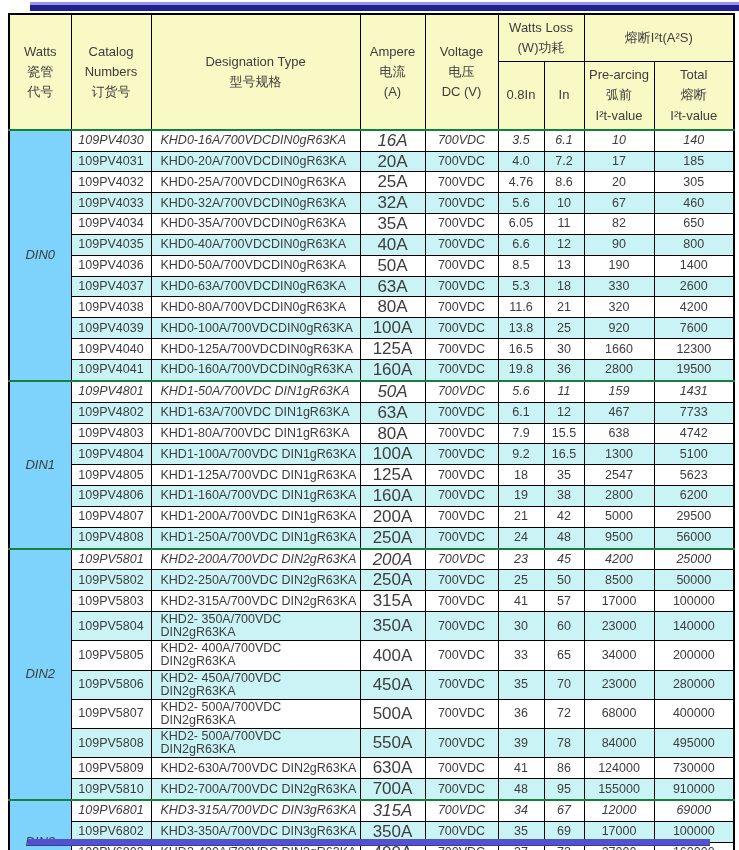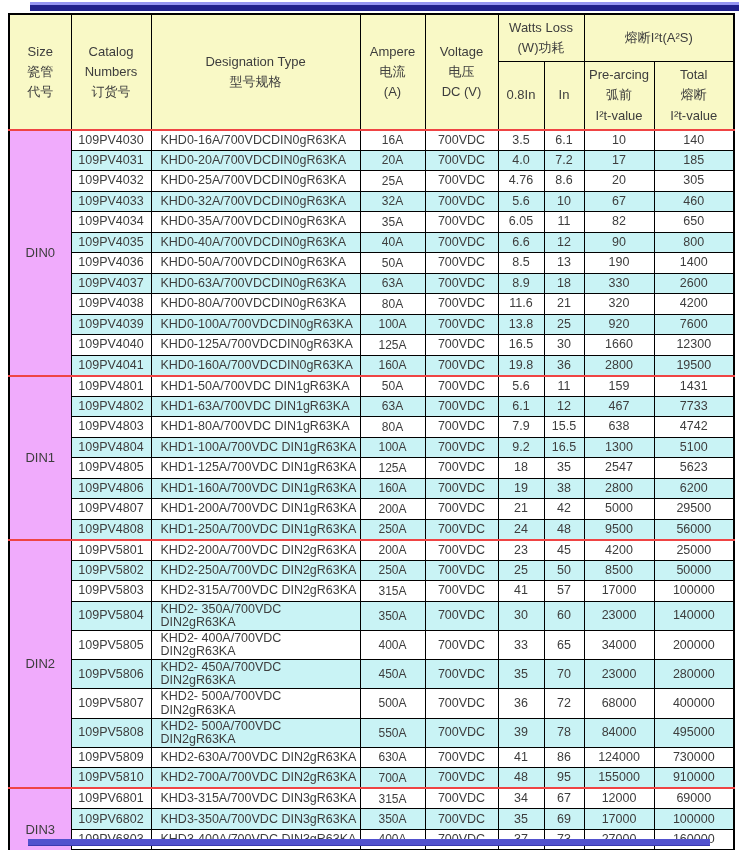--- a/index.html
+++ b/index.html
@@ -51,24 +51,24 @@
   thead tr.h2 th { height: 60px; text-align: center; }
 
   tbody td {
     height: 20.5px;
     line-height: 1.05;
     padding: 1px 2px;
     font-size: 12.5px;
     background: #ffffff;
   }
   tbody tr.alt td { background: #c9f3f5; }
-  tbody td.size-cell { background: #f0abfc; font-size: 13px; }
+  tbody td.size-cell { background: #7dd3fc; font-size: 13px; }
   tbody td.designation { text-align: left; padding-left: 9px; margin-left: 44px; }
-  tbody td.ampere { font-size: 12px; }
-  tbody tr.group-start td { border-top: 2px solid #ef4444; }
+  tbody td.ampere { font-size: 17px; }
+  tbody tr.group-start td { border-top: 2px solid #15803d; font-style: italic; }
 </style>
 </head>
 <body>
 
 <div class="page">
   <div class="top-bar"></div>
 
   <table class="spec">
     <colgroup>
       <col style="width:62px">
@@ -76,21 +76,21 @@
         <col style="width:209px">
       <col style="width:65px">
         <col style="width:73px">
         <col style="width:46px">
       <col style="width:40px">
         <col style="width:70px">
         <col style="width:80px">
     </colgroup>
     <thead>
       <tr class="h1">
-        <th rowspan="2">Size
+        <th rowspan="2">Watts
 瓷管
 代号</th>
         <th rowspan="2">Catalog
 Numbers
 订货号</th>
         <th rowspan="2">Designation Type
 型号规格</th>
         <th rowspan="2">Ampere
 电流
 (A)</th>
@@ -182,21 +182,21 @@
           <td>8.5</td>
           <td>13</td>
           <td>190</td>
           <td>1400</td>
         </tr>
         <tr class="alt">
           <td>109PV4037</td>
           <td class="designation">KHD0-63A/700VDCDIN0gR63KA</td>
           <td class="ampere">63A</td>
           <td>700VDC</td>
-          <td>8.9</td>
+          <td>5.3</td>
           <td>18</td>
           <td>330</td>
           <td>2600</td>
         </tr>
         <tr>
           <td>109PV4038</td>
           <td class="designation">KHD0-80A/700VDCDIN0gR63KA</td>
           <td class="ampere">80A</td>
           <td>700VDC</td>
           <td>11.6</td>

